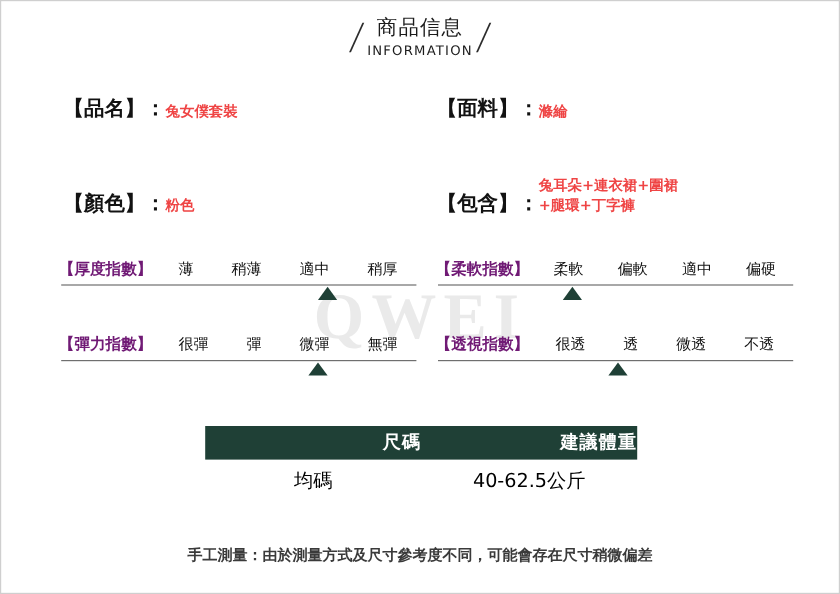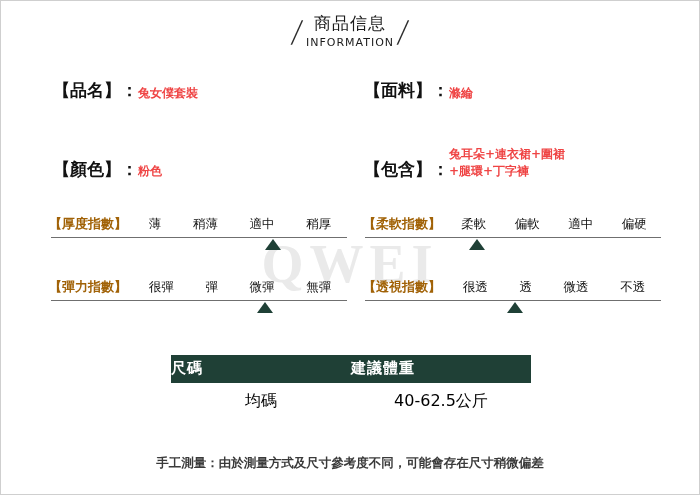--- a/index.html
+++ b/index.html
@@ -112,21 +112,21 @@
     position: relative;
   }
   .meter-head {
     display: flex;
     align-items: baseline;
   }
   .meter-title {
     font-size: 13px;
     font-weight: 700;
     white-space: nowrap;
-    color: #a16207;
+    color: #701a75;
     margin-right: 6px;
   }
   .meter-scale {
     flex: 1;
     display: flex;
     justify-content: space-around;
     font-size: 12.5px;
     color: #111;
   }
   .meter-line {
@@ -152,21 +152,21 @@
     left: 170px;
     width: 360px;
   }
   .size-head {
     display: flex;
     background: #1f4036;
     color: #ffffff;
   }
   .size-head div {
     flex: 1;
-    text-align: left;
+    text-align: right;
     font-size: 15px;
     font-weight: 700;
     padding: 4px 0 5px;
     letter-spacing: 1px;
   }
   .size-body {
     display: flex;
     margin-top: 8px;
   }
   .size-body div {

